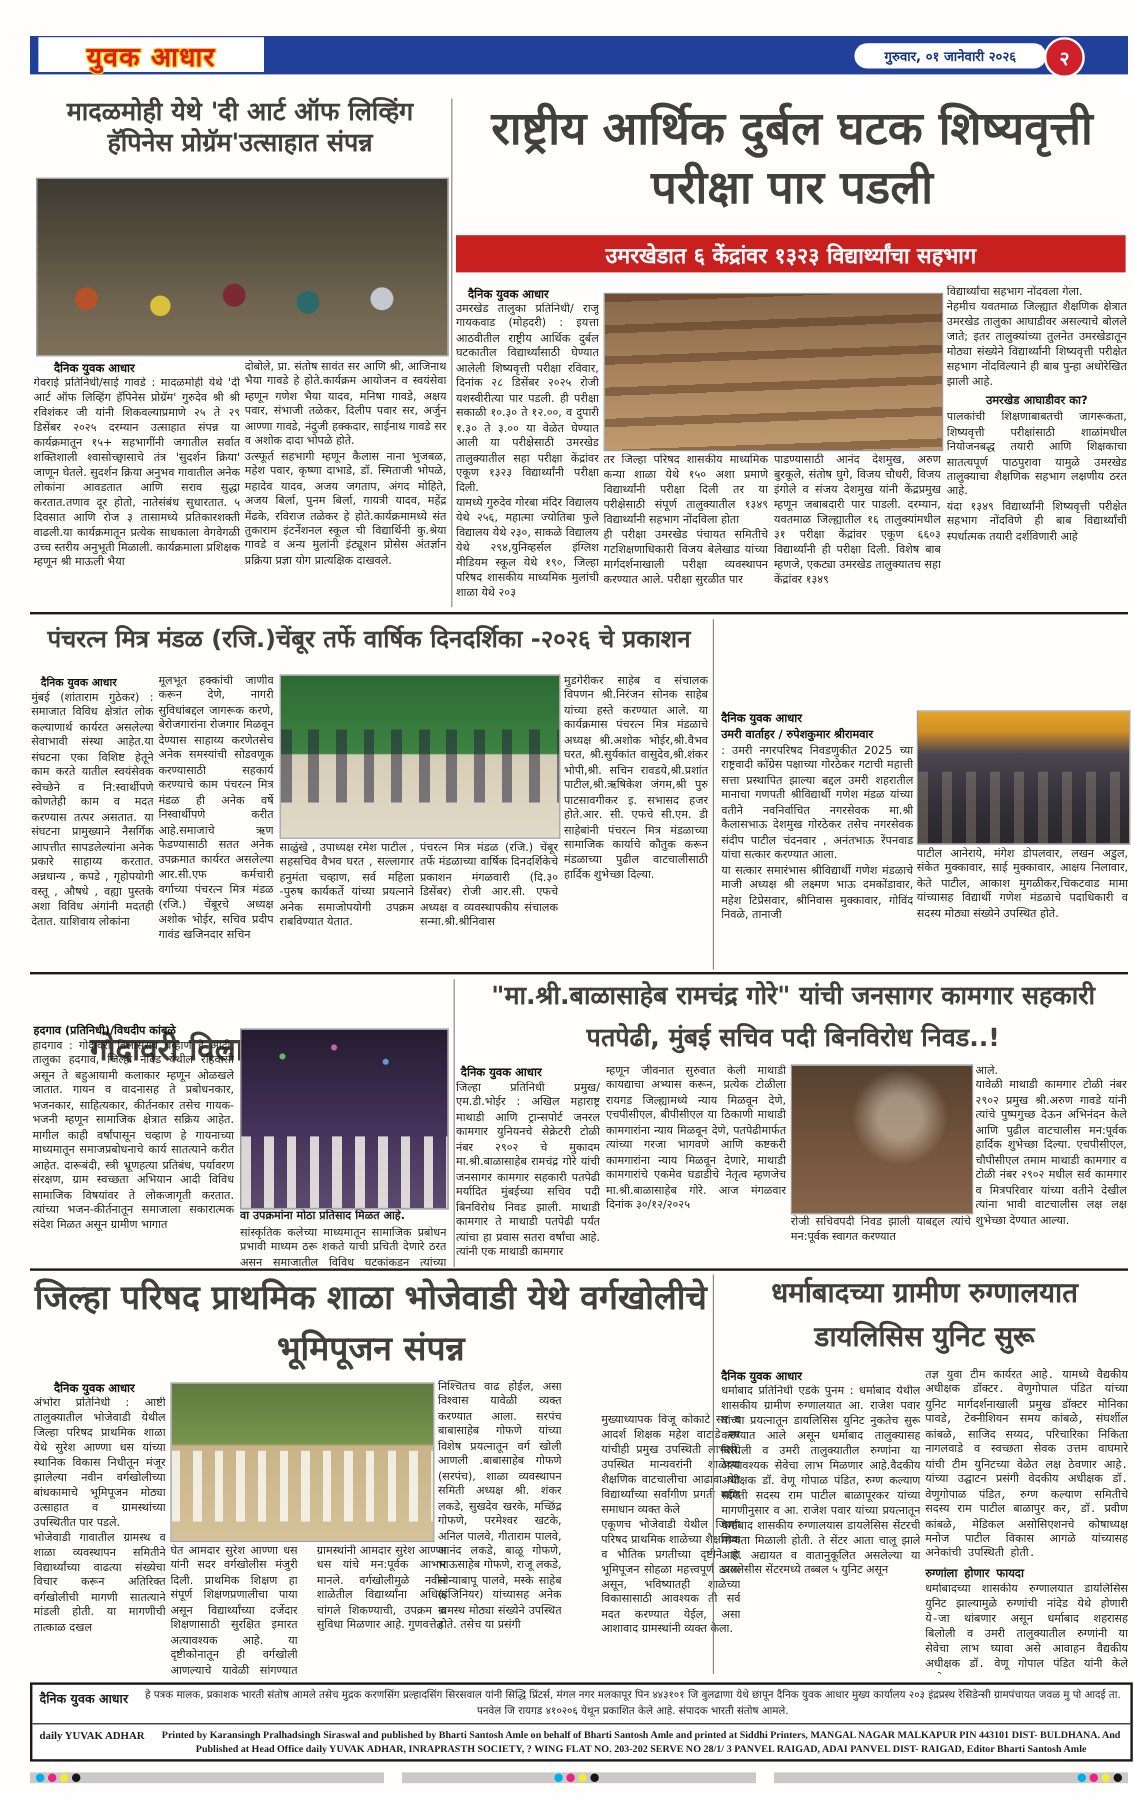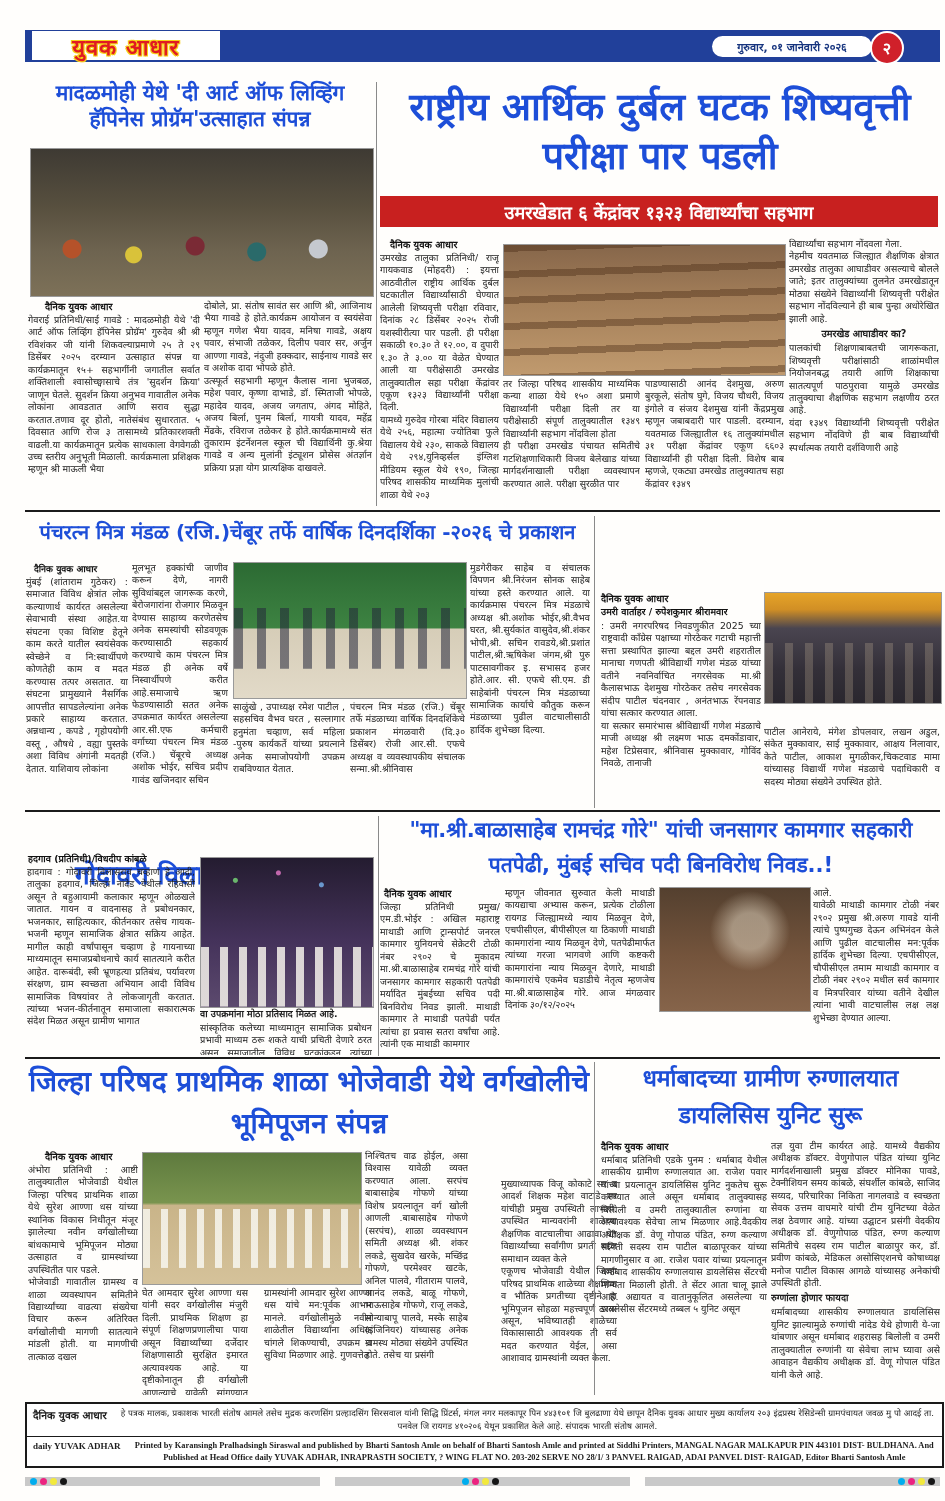--- a/index.html
+++ b/index.html
@@ -1,19 +1,19 @@
 <!DOCTYPE html>
 <html><head>
 <meta charset="utf-8">
 <style>
   html,body{margin:0;padding:0;background:#ffffff;}
   .page{position:relative;width:945px;height:1501px;background:#fffefc;overflow:hidden;
         font-family:"DejaVu Sans",sans-serif;color:#1c1c1c;}
   .abs{position:absolute;}
-  .hl{font-weight:bold;text-align:center;color:#1d4ed8;line-height:1.25;}
+  .hl{font-weight:bold;text-align:center;color:#404040;line-height:1.25;}
   .bt{font-size:9.3px;line-height:1.34;text-align:justify;white-space:pre-line;overflow:hidden;color:#1d1d1d;}
   .credit{font-size:9.6px;font-weight:bold;color:#111;}
   .byline{font-size:9.4px;font-weight:bold;color:#111;}
   .subhd{font-size:9.6px;font-weight:bold;margin:2px 0;text-align:center;}
   .photo{border:1px solid #9a9a9a;background-repeat:no-repeat;}
   .vline{background:#8a8a8a;width:1px;}
   .hline{background:#1b1b1b;height:2px;}
   
   .mast-bar{background:#21409a;}
   .logo-box{background:#ffffff;display:flex;align-items:center;justify-content:center;}
@@ -119,38 +119,39 @@
   <div class="abs bt" style="left:350px;top:701px;width:115px;height:105px;">पंचरत्न मित्र मंडळ (रजि.) चेंबूर तर्फे मंडळाच्या वार्षिक दिनदर्शिकेचे प्रकाशन मंगळवारी (दि.३० डिसेंबर) रोजी आर.सी. एफचे अध्यक्ष व व्यवस्थापकीय संचालक सन्मा.श्री.श्रीनिवास</div>
   <div class="abs bt" style="left:470px;top:562px;width:120px;height:244px;">मुडगेरीकर साहेब व संचालक विपणन श्री.निरंजन सोनक साहेब यांच्या हस्ते करण्यात आले. या कार्यक्रमास पंचरत्न मित्र मंडळाचे अध्यक्ष श्री.अशोक भोईर,श्री.वैभव घरत, श्री.सुर्यकांत वासुदेव,श्री.शंकर भोपी,श्री. सचिन रावडये,श्री.प्रशांत पाटील,श्री.ऋषिकेश जंगम,श्री पुरु पाटसावगीकर इ. सभासद हजर होते.आर. सी. एफचे सी.एम. डी साहेबांनी पंचरत्न मित्र मंडळाच्या सामाजिक कार्याचे कौतुक करून मंडळाच्या पुढील वाटचालीसाठी हार्दिक शुभेच्छा दिल्या.</div>
 
   <div class="abs vline" style="left:594px;top:516px;height:292px;"></div>
 
   <div class="abs credit" style="left:601px;top:592px;width:130px;">दैनिक युवक आधार</div>
   <div class="abs byline" style="left:601px;top:605px;width:185px;">उमरी वार्ताहर / रुपेशकुमार श्रीरामवार</div>
   <div class="abs bt" style="left:601px;top:620px;width:160px;height:186px;">: उमरी नगरपरिषद निवडणुकीत 2025 च्या राष्ट्रवादी काँग्रेस पक्षाच्या गोरठेकर गटाची महात्ती सत्ता प्रस्थापित झाल्या बद्दल उमरी शहरातील मानाचा गणपती श्रीविद्यार्थी गणेश मंडळ यांच्या वतीने नवनिर्वाचित नगरसेवक मा.श्री कैलासभाऊ देशमुख गोरठेकर तसेच नगरसेवक संदीप पाटील चंदनवार , अनंतभाऊ रेंपनवाड यांचा सत्कार करण्यात आला.
 या सत्कार समारंभास श्रीविद्यार्थी गणेश मंडळाचे माजी अध्यक्ष श्री लक्ष्मण भाऊ दमकोंडावार, महेश टिप्रेसवार, श्रीनिवास मुक्कावार, गोविंद निवळे, तानाजी</div>
   <div class="abs photo ph4" style="left:764px;top:592px;width:176px;height:110px;"></div>
-  <div class="abs bt" style="left:764px;top:706px;width:176px;height:100px;margin-top:20px;">पाटील आनेराये, मंगेश डोपलवार, लखन अडुल, संकेत मुक्कावार, साई मुक्कावार, आक्षय निलावार, केते पाटील, आकाश मुगळीकर,चिकटवाड मामा यांच्यासह विद्यार्थी गणेश मंडळाचे पदाधिकारी व सदस्य मोठ्या संख्येने उपस्थित होते.</div>
+  <div class="abs bt" style="left:764px;top:706px;width:176px;height:100px;">पाटील आनेराये, मंगेश डोपलवार, लखन अडुल, संकेत मुक्कावार, साई मुक्कावार, आक्षय निलावार, केते पाटील, आकाश मुगळीकर,चिकटवाड मामा यांच्यासह विद्यार्थी गणेश मंडळाचे पदाधिकारी व सदस्य मोठ्या संख्येने उपस्थित होते.</div>
 
   <div class="abs hline" style="left:25px;top:810px;width:915px;"></div>
 
   <div class="abs hl" style="left:25px;top:815px;width:350px;height:34px;font-size:26px;margin-top:44px;">गोदावरी विलासराव चव्हाण</div>
   <div class="abs byline" style="left:28px;top:852px;width:345px;">हदगाव (प्रतिनिधी)/विधदीप कांबळे</div>
   <div class="abs bt" style="left:27px;top:866px;width:168px;height:188px;">हादगाव : गोदावरी विलासराव चव्हाण हे आद्री, तालुका हदगाव, जिल्हा नांदेड येथील रहिवासी असून ते बहुआयामी कलाकार म्हणून ओळखले जातात. गायन व वादनासह ते प्रबोधनकार, भजनकार, साहित्यकार, कीर्तनकार तसेच गायक-भजनी म्हणून सामाजिक क्षेत्रात सक्रिय आहेत. मागील काही वर्षांपासून चव्हाण हे गायनाच्या माध्यमातून समाजप्रबोधनाचे कार्य सातत्याने करीत आहेत. दारूबंदी, स्त्री भ्रूणहत्या प्रतिबंध, पर्यावरण संरक्षण, ग्राम स्वच्छता अभियान आदी विविध सामाजिक विषयांवर ते लोकजागृती करतात. त्यांच्या भजन-कीर्तनातून समाजाला सकारात्मक संदेश मिळत असून ग्रामीण भागात</div>
   <div class="abs photo ph5" style="left:200px;top:857px;width:172px;height:149px;"></div>
   <div class="abs bt" style="left:200px;top:1008px;width:172px;height:13px;font-weight:bold;">वा उपक्रमांना मोठा प्रतिसाद मिळत आहे.</div>
   <div class="abs bt" style="left:200px;top:1022px;width:172px;height:33px;">सांस्कृतिक कलेच्या माध्यमातून सामाजिक प्रबोधन प्रभावी माध्यम ठरू शकते याची प्रचिती देणारे ठरत असून समाजातील विविध घटकांकडून त्यांच्या कार्याचे कौतुक होत आहे.</div>
 
   <div class="abs vline" style="left:378px;top:816px;height:240px;"></div>
 
   <div class="abs hl" style="left:384px;top:813px;width:554px;height:70px;font-size:21px;line-height:1.65;">"मा.श्री.बाळासाहेब रामचंद्र गोरे" यांची जनसागर कामगार सहकारी पतपेढी, मुंबई सचिव पदी बिनविरोध निवड..!</div>
   <div class="abs credit" style="left:384px;top:887px;width:120px;">दैनिक युवक आधार</div>
   <div class="abs bt" style="left:380px;top:901px;width:120px;height:154px;">जिल्हा प्रतिनिधी प्रमुख/ एम.डी.भोईर : अखिल महाराष्ट्र माथाडी आणि ट्रान्सपोर्ट जनरल कामगार युनियनचे सेक्रेटरी टोळी नंबर २९०२ चे मुकादम मा.श्री.बाळासाहेब रामचंद्र गोरे यांची जनसागर कामगार सहकारी पतपेढी मर्यादित मुंबईच्या सचिव पदी बिनविरोध निवड झाली. माथाडी कामगार ते माथाडी पतपेढी पर्यंत त्यांचा हा प्रवास सतरा वर्षांचा आहे. त्यांनी एक माथाडी कामगार</div>
   <div class="abs bt" style="left:505px;top:887px;width:150px;height:168px;">म्हणून जीवनात सुरुवात केली माथाडी कायद्याचा अभ्यास करून, प्रत्येक टोळीला रायगड जिल्ह्यामध्ये न्याय मिळवून देणे, एचपीसीएल, बीपीसीएल या ठिकाणी माथाडी कामगारांना न्याय मिळवून देणे, पतपेढीमार्फत त्यांच्या गरजा भागवणे आणि कष्टकरी कामगारांना न्याय मिळवून देणारे, माथाडी कामगारांचे एकमेव घडाडीचे नेतृत्व म्हणजेच मा.श्री.बाळासाहेब गोरे. आज मंगळवार दिनांक ३०/१२/२०२५</div>
   <div class="abs photo ph6" style="left:659px;top:887px;width:150px;height:123px;"></div>
+  <div class="abs bt" style="left:659px;top:1013px;width:150px;height:42px;">रोजी सचिवपदी निवड झाली याबद्दल त्यांचे मन:पूर्वक स्वागत करण्यात</div>
   <div class="abs bt" style="left:813px;top:887px;width:126px;height:168px;">आले.
 यावेळी माथाडी कामगार टोळी नंबर २९०२ प्रमुख श्री.अरुण गावडे यांनी त्यांचे पुष्पगुच्छ देऊन अभिनंदन केले आणि पुढील वाटचालीस मन:पूर्वक हार्दिक शुभेच्छा दिल्या. एचपीसीएल, चौपीसीएल तमाम माथाडी कामगार व टोळी नंबर २९०२ मधील सर्व कामगार व मित्रपरिवार यांच्या वतीने देखील त्यांना भावी वाटचालीस लक्ष लक्ष शुभेच्छा देण्यात आल्या.</div>
 
   <div class="abs hline" style="left:25px;top:1057px;width:915px;"></div>
 
   <div class="abs hl" style="left:28px;top:1061px;width:562px;height:86px;font-size:28px;line-height:1.5;">जिल्हा परिषद प्राथमिक शाळा भोजेवाडी येथे वर्गखोलीचे भूमिपूजन संपन्न</div>
   <div class="abs credit" style="left:45px;top:1150px;width:120px;">दैनिक युवक आधार</div>
   <div class="abs bt" style="left:28px;top:1164px;width:110px;height:231px;">अंभोरा प्रतिनिधी : आष्टी तालुक्यातील भोजेवाडी येथील जिल्हा परिषद प्राथमिक शाळा येथे सुरेश आण्णा धस यांच्या स्थानिक विकास निधीतून मंजूर झालेल्या नवीन वर्गखोलीच्या बांधकामाचे भूमिपूजन मोठ्या उत्साहात व ग्रामस्थांच्या उपस्थितीत पार पडले.
 भोजेवाडी गावातील ग्रामस्थ व शाळा व्यवस्थापन समितीने विद्यार्थ्यांच्या वाढत्या संख्येचा विचार करून अतिरिक्त वर्गखोलीची मागणी सातत्याने मांडली होती. या मागणीची तात्काळ दखल</div>
   <div class="abs photo ph7" style="left:142px;top:1152px;width:218px;height:131px;"></div>
@@ -158,21 +159,21 @@
   <div class="abs bt" style="left:264px;top:1287px;width:108px;height:108px;">ग्रामस्थांनी आमदार सुरेश आण्णा धस यांचे मन:पूर्वक आभार मानले. वर्गखोलीमुळे नवीन शाळेतील विद्यार्थ्यांना अधिक चांगले शिकण्याची, उपक्रम व सुविधा मिळणार आहे. गुणवत्तेत</div>
   <div class="abs bt" style="left:365px;top:1150px;width:103px;height:245px;">निश्चितच वाढ होईल, असा विश्वास यावेळी व्यक्त करण्यात आला. सरपंच बाबासाहेब गोफणे यांच्या विशेष प्रयत्नातून वर्ग खोली आणली .बाबासाहेब गोफणे (सरपंच), शाळा व्यवस्थापन समिती अध्यक्ष श्री. शंकर लकडे, सुखदेव खरके, मच्छिंद्र गोफणे, परमेश्वर खटके, अनिल पालवे, गीताराम पालवे, आनंद लकडे, बाळू गोफणे, भाऊसाहेब गोफणे, राजू लकडे, सोन्याबापू पालवे, मस्के साहेब (इंजिनियर) यांच्यासह अनेक ग्रामस्थ मोठ्या संख्येने उपस्थित होते. तसेच या प्रसंगी</div>
   <div class="abs bt" style="left:473px;top:1178px;width:116px;height:245px;margin-left:28px;">मुख्याध्यापक विजू कोकाटे सर व आदर्श शिक्षक महेश वाटाडे सर यांचीही प्रमुख उपस्थिती लाभली. उपस्थित मान्यवरांनी शाळेच्या शैक्षणिक वाटचालीचा आढावा घेत विद्यार्थ्यांच्या सर्वांगीण प्रगती बद्दल समाधान व्यक्त केले
 एकूणच भोजेवाडी येथील जिल्हा परिषद प्राथमिक शाळेच्या शैक्षणिक व भौतिक प्रगतीच्या दृष्टीने हा भूमिपूजन सोहळा महत्त्वपूर्ण ठरला असून, भविष्यातही शाळेच्या विकासासाठी आवश्यक ती सर्व मदत करण्यात येईल, असा आशावाद ग्रामस्थांनी व्यक्त केला.</div>
 
   <div class="abs vline" style="left:594px;top:1062px;height:333px;"></div>
 
   <div class="abs hl" style="left:601px;top:1060px;width:339px;height:76px;font-size:23px;line-height:1.6;">धर्माबादच्या ग्रामीण रुग्णालयात डायलिसिस युनिट सुरू</div>
   <div class="abs credit" style="left:601px;top:1140px;width:130px;">दैनिक युवक आधार</div>
   <div class="abs bt" style="left:601px;top:1154px;width:166px;height:240px;">धर्माबाद प्रतिनिधी एडके पुनम : धर्माबाद येथील शासकीय ग्रामीण रुग्णालयात आ. राजेश पवार यांच्या प्रयत्नातून डायलिसिस युनिट नुकतेच सुरू करण्यात आले असून धर्माबाद तालुक्यासह बिलोली व उमरी तालुक्यातील रुग्णांना या अत्यावश्यक सेवेचा लाभ मिळणार आहे.वैदकीय अधीक्षक डॉ. वेणू गोपाळ पंडित, रुग्ण कल्याण समिती सदस्य राम पाटील बाळापूरकर यांच्या मागणीनुसार व आ. राजेश पवार यांच्या प्रयत्नातून धर्माबाद शासकीय रुग्णालयास डायलेसिस सेंटरची मान्यता मिळाली होती. ते सेंटर आता चालू झाले आहे. अद्यायत व वातानुकूलित असलेल्या या डायलेसीस सेंटरमध्ये तब्बल ५ युनिट असून</div>
-  <div class="abs" style="left:771px;top:1140px;width:169px;height:255px;overflow:hidden;">
+  <div class="abs" style="left:771px;top:1140px;width:169px;height:255px;overflow:hidden;font-family:Liberation Mono, monospace;">
     <div class="bt">तज्ञ युवा टीम कार्यरत आहे. यामध्ये वैद्यकीय अधीक्षक डॉक्टर. वेणुगोपाल पंडित यांच्या युनिट मार्गदर्शनाखाली प्रमुख डॉक्टर मोनिका पावडे, टेक्नीशियन समय कांबळे, संघर्शील कांबळे, साजिद सय्यद, परिचारिका निकिता नागलवाडे व स्वच्छता सेवक उत्तम वाघमारे यांची टीम युनिटच्या वेळेत लक्ष ठेवणार आहे. यांच्या उद्घाटन प्रसंगी वेदकीय अधीक्षक डॉ. वेणुगोपाळ पंडित, रुग्ण कल्याण समितीचे सदस्य राम पाटील बाळापुर कर, डॉ. प्रवीण कांबळे, मेडिकल असोसिएशनचे कोषाध्यक्ष मनोज पाटील विकास आगळे यांच्यासह अनेकांची उपस्थिती होती.</div>
     <div class="subhd" style="text-align:left;">रुग्णांला होणार फायदा</div>
     <div class="bt">धर्माबादच्या शासकीय रुग्णालयात डायलिसिस युनिट झाल्यामुळे रुग्णांची नांदेड येथे होणारी ये-जा थांबणार असून धर्माबाद शहरासह बिलोली व उमरी तालुक्यातील रुग्णांनी या सेवेचा लाभ घ्यावा असे आवाहन वैद्यकीय अधीक्षक डॉ. वेणू गोपाल पंडित यांनी केले आहे.</div>
   </div>
 
   <div class="abs f-box" style="left:25px;top:1402px;width:915px;height:62px;">
     <div class="f-row" style="border-bottom:1px solid #1a1a1a;">
       <span class="f-label">दैनिक युवक आधार</span>
       <span class="f-text">हे पत्रक मालक, प्रकाशक भारती संतोष आमले तसेच मुद्रक करणसिंग प्रल्हादसिंग सिरसवाल यांनी सिद्धि प्रिंटर्स, मंगल नगर मलकापूर पिन ४४३१०१ जि बुलढाणा येथे छापून दैनिक युवक आधार मुख्य कार्यालय २०३ इंद्रप्रस्थ रेसिडेन्सी ग्रामपंचायत जवळ मु पो आदई ता. पनवेल जि रायगड ४१०२०६ येथून प्रकाशित केले आहे. संपादक भारती संतोष आमले.</span>
     </div>

